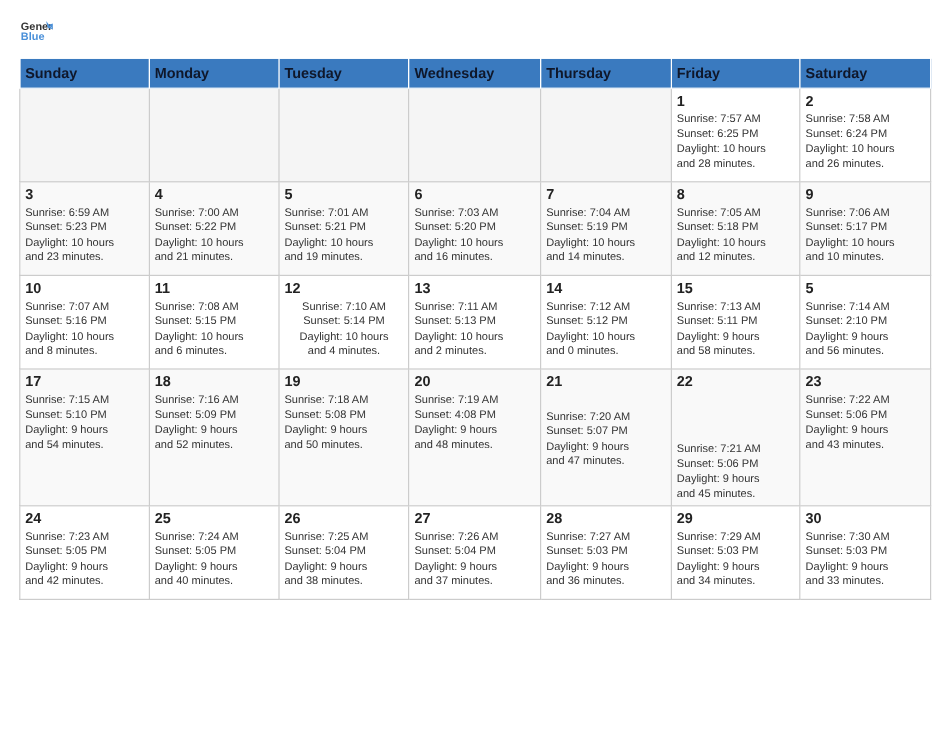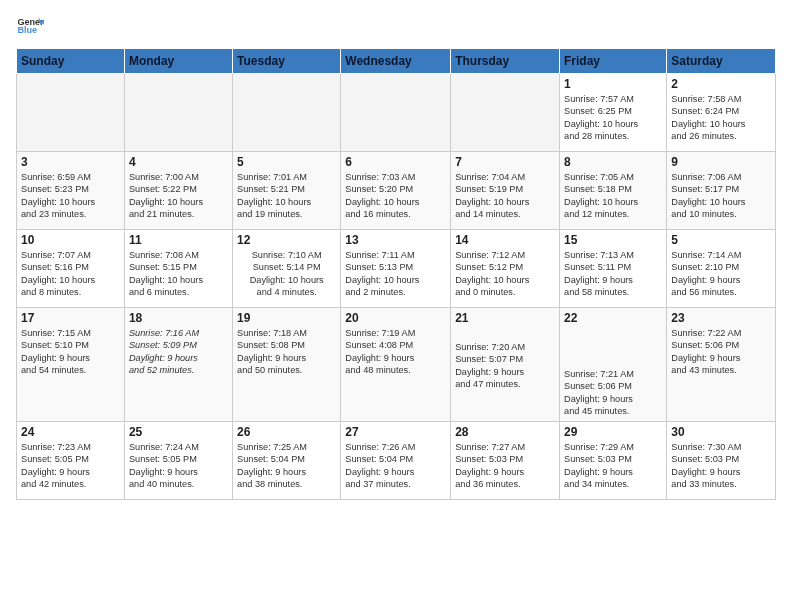--- a/index.html
+++ b/index.html
@@ -245,21 +245,21 @@
         <tr class="row-odd">
           <td>
             <span class="day-number">17</span>
             <div class="day-info" style="white-space: pre-line;">Sunrise: 7:15 AM
 Sunset: 5:10 PM
 Daylight: 9 hours
 and 54 minutes.</div>
           </td>
           <td>
             <span class="day-number">18</span>
-            <div class="day-info" style="white-space: pre-line; font-style: italic;">Sunrise: 7:16 AM
+            <div class="day-info" style="white-space: pre-line;">Sunrise: 7:16 AM
 Sunset: 5:09 PM
 Daylight: 9 hours
 and 52 minutes.</div>
           </td>
           <td>
             <span class="day-number">19</span>
             <div class="day-info" style="white-space: pre-line;">Sunrise: 7:18 AM
 Sunset: 5:08 PM
 Daylight: 9 hours
 and 50 minutes.</div>

